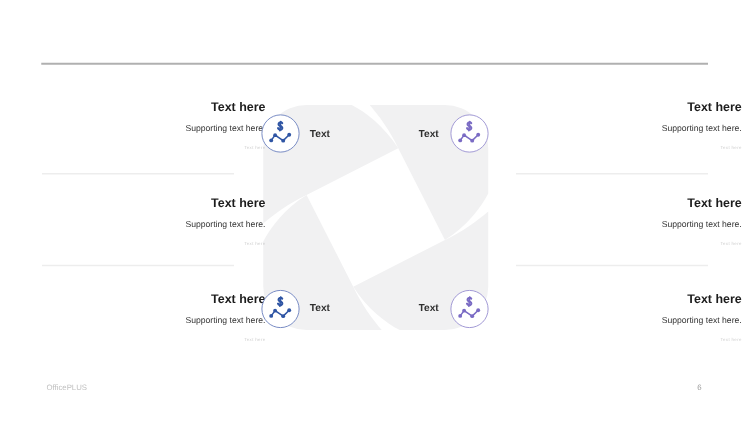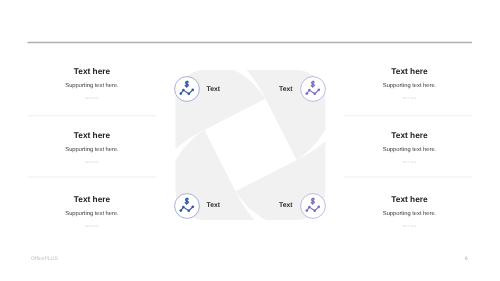--- a/index.html
+++ b/index.html
@@ -1,20 +1,20 @@
 <!DOCTYPE html>
 <html><head>
 <meta charset="utf-8">
 <style>
   html,body{margin:0;padding:0;}
   body{width:500px;height:281px;background:#ffffff;font-family:"Liberation Sans",sans-serif;overflow:hidden;-webkit-font-smoothing:antialiased;text-rendering:geometricPrecision;}
   .slide{position:relative;width:500px;height:281px;background:#ffffff;transform:translateZ(0);}
   .bgsvg{position:absolute;left:0;top:0;width:500px;height:281px;}
   .linesvg{position:absolute;left:0;top:0;width:500px;height:281px;}
-  .col{position:absolute;width:170px;text-align:center;}
+  .col{position:absolute;width:170px;text-align:right;}
   .title{font-weight:bold;color:#1d1d1d;font-size:8.3px;letter-spacing:0px;line-height:9px;transform:translateZ(0);}
   .sub{color:#333333;font-size:5.75px;line-height:7px;margin-top:7px;transform:translateZ(0);}
   .tiny{color:#cfcfcf;font-size:2.9px;line-height:5px;letter-spacing:.25px;margin-top:6px;transform:translateZ(0);}
   .iconwrap{position:absolute;}
   .iclabel{position:absolute;font-weight:bold;font-size:6.8px;color:#2f2f2f;line-height:7px;transform:translateZ(0);}
   .foot{position:absolute;font-size:5.2px;color:#c0c0c0;transform:translateZ(0);}
 </style>
 </head>
 <body>
 

